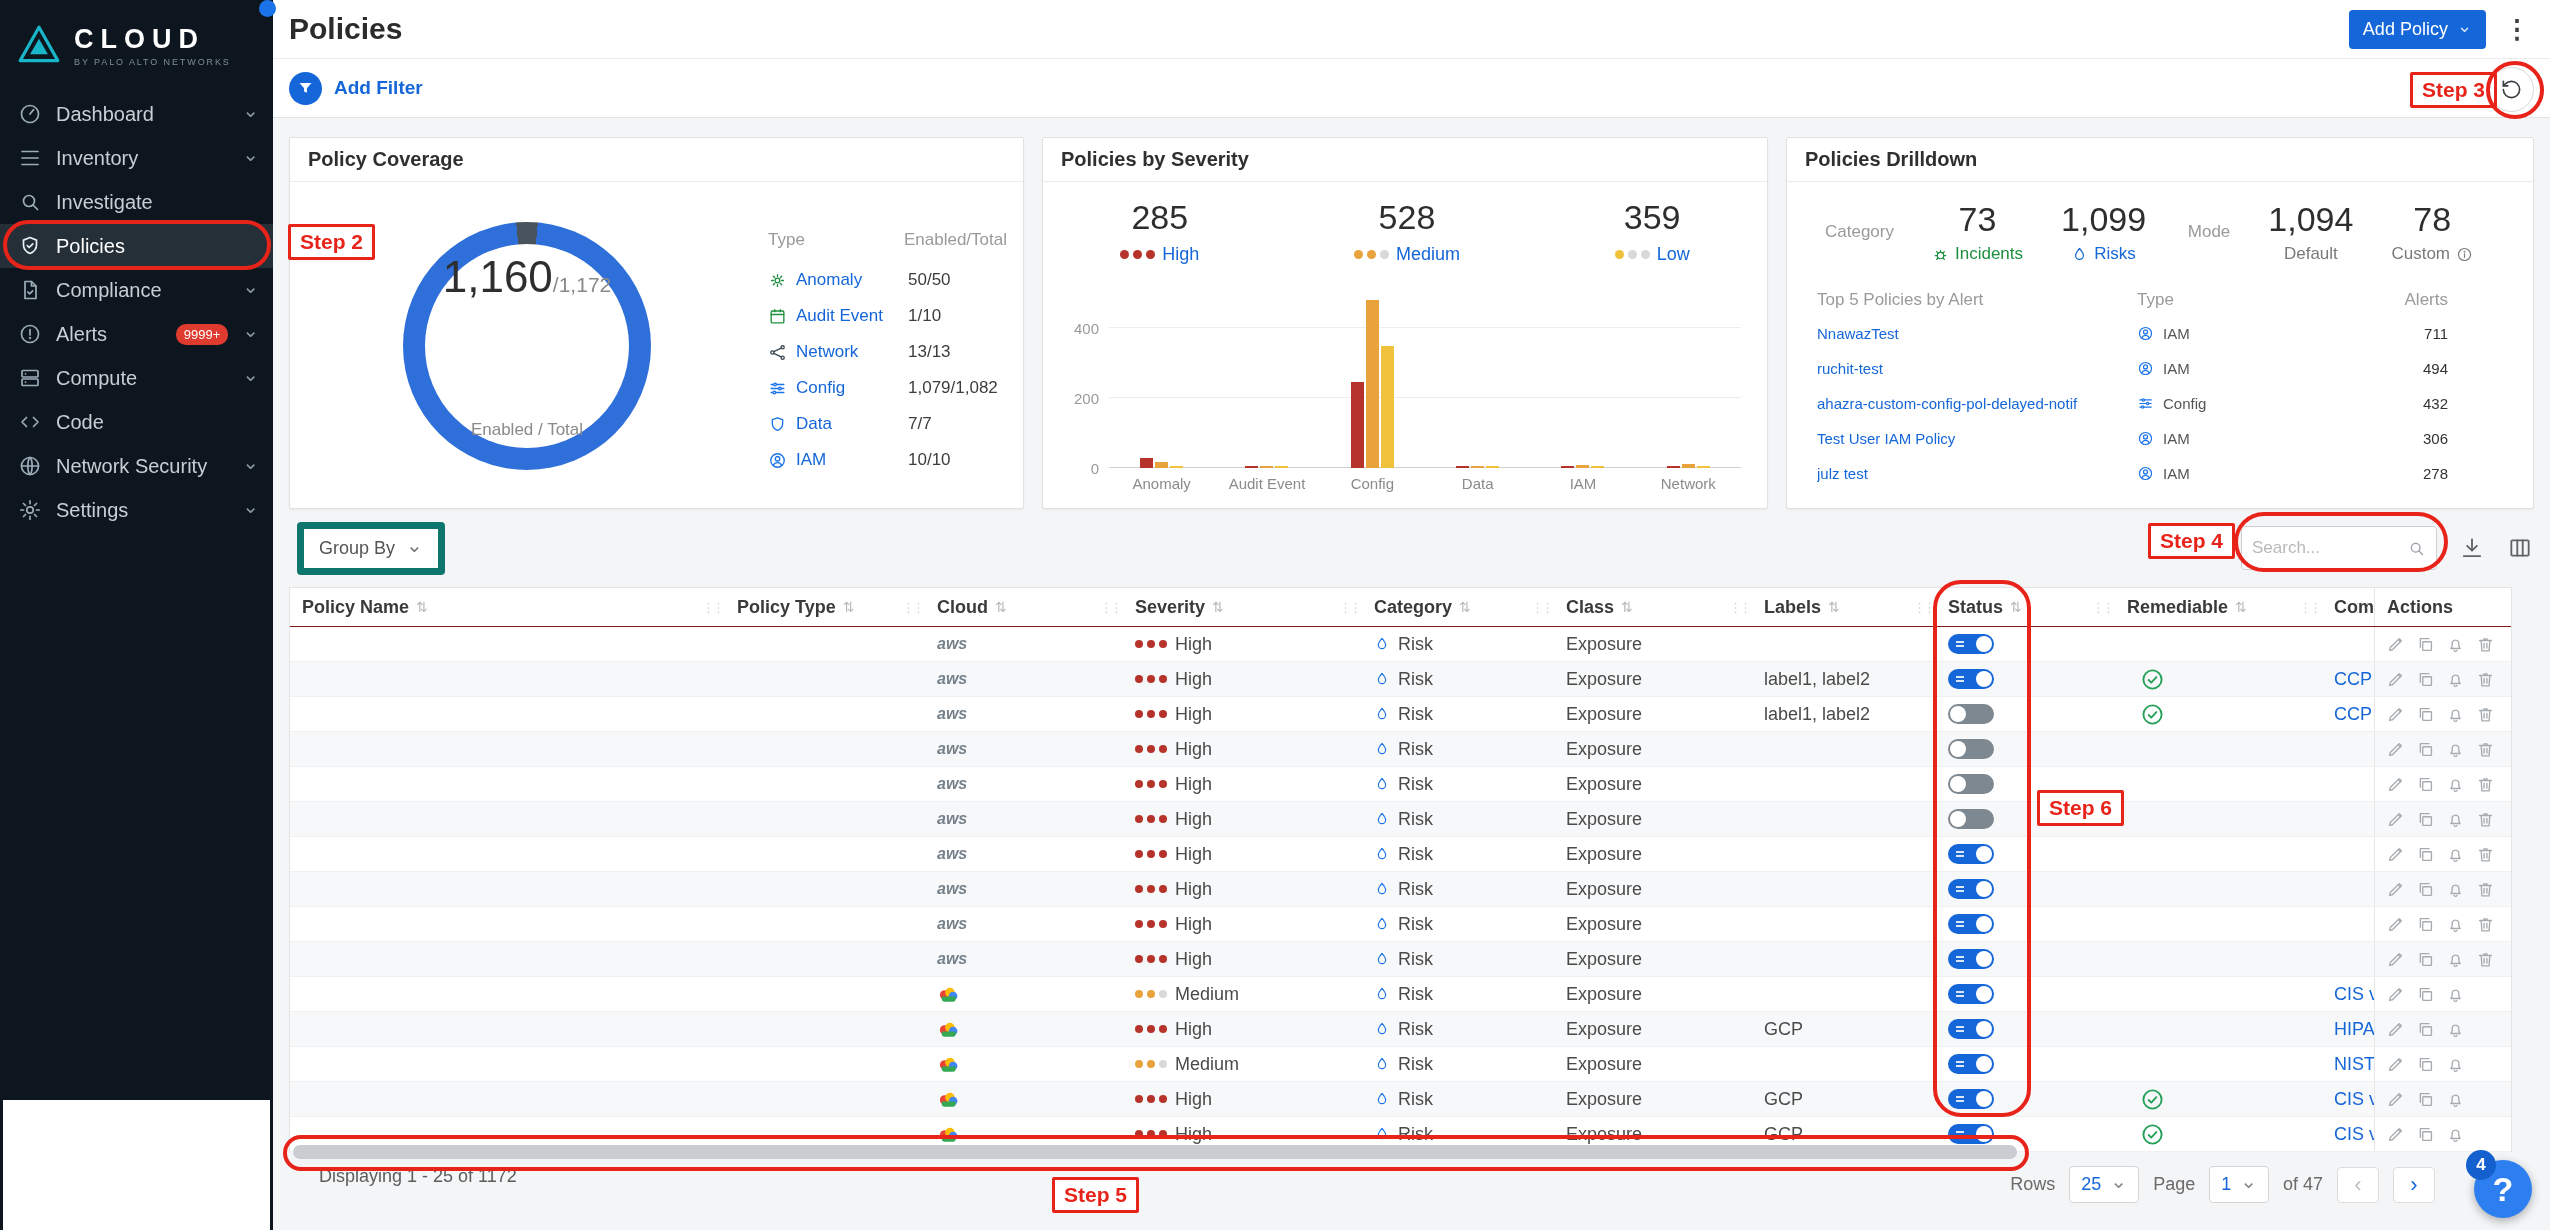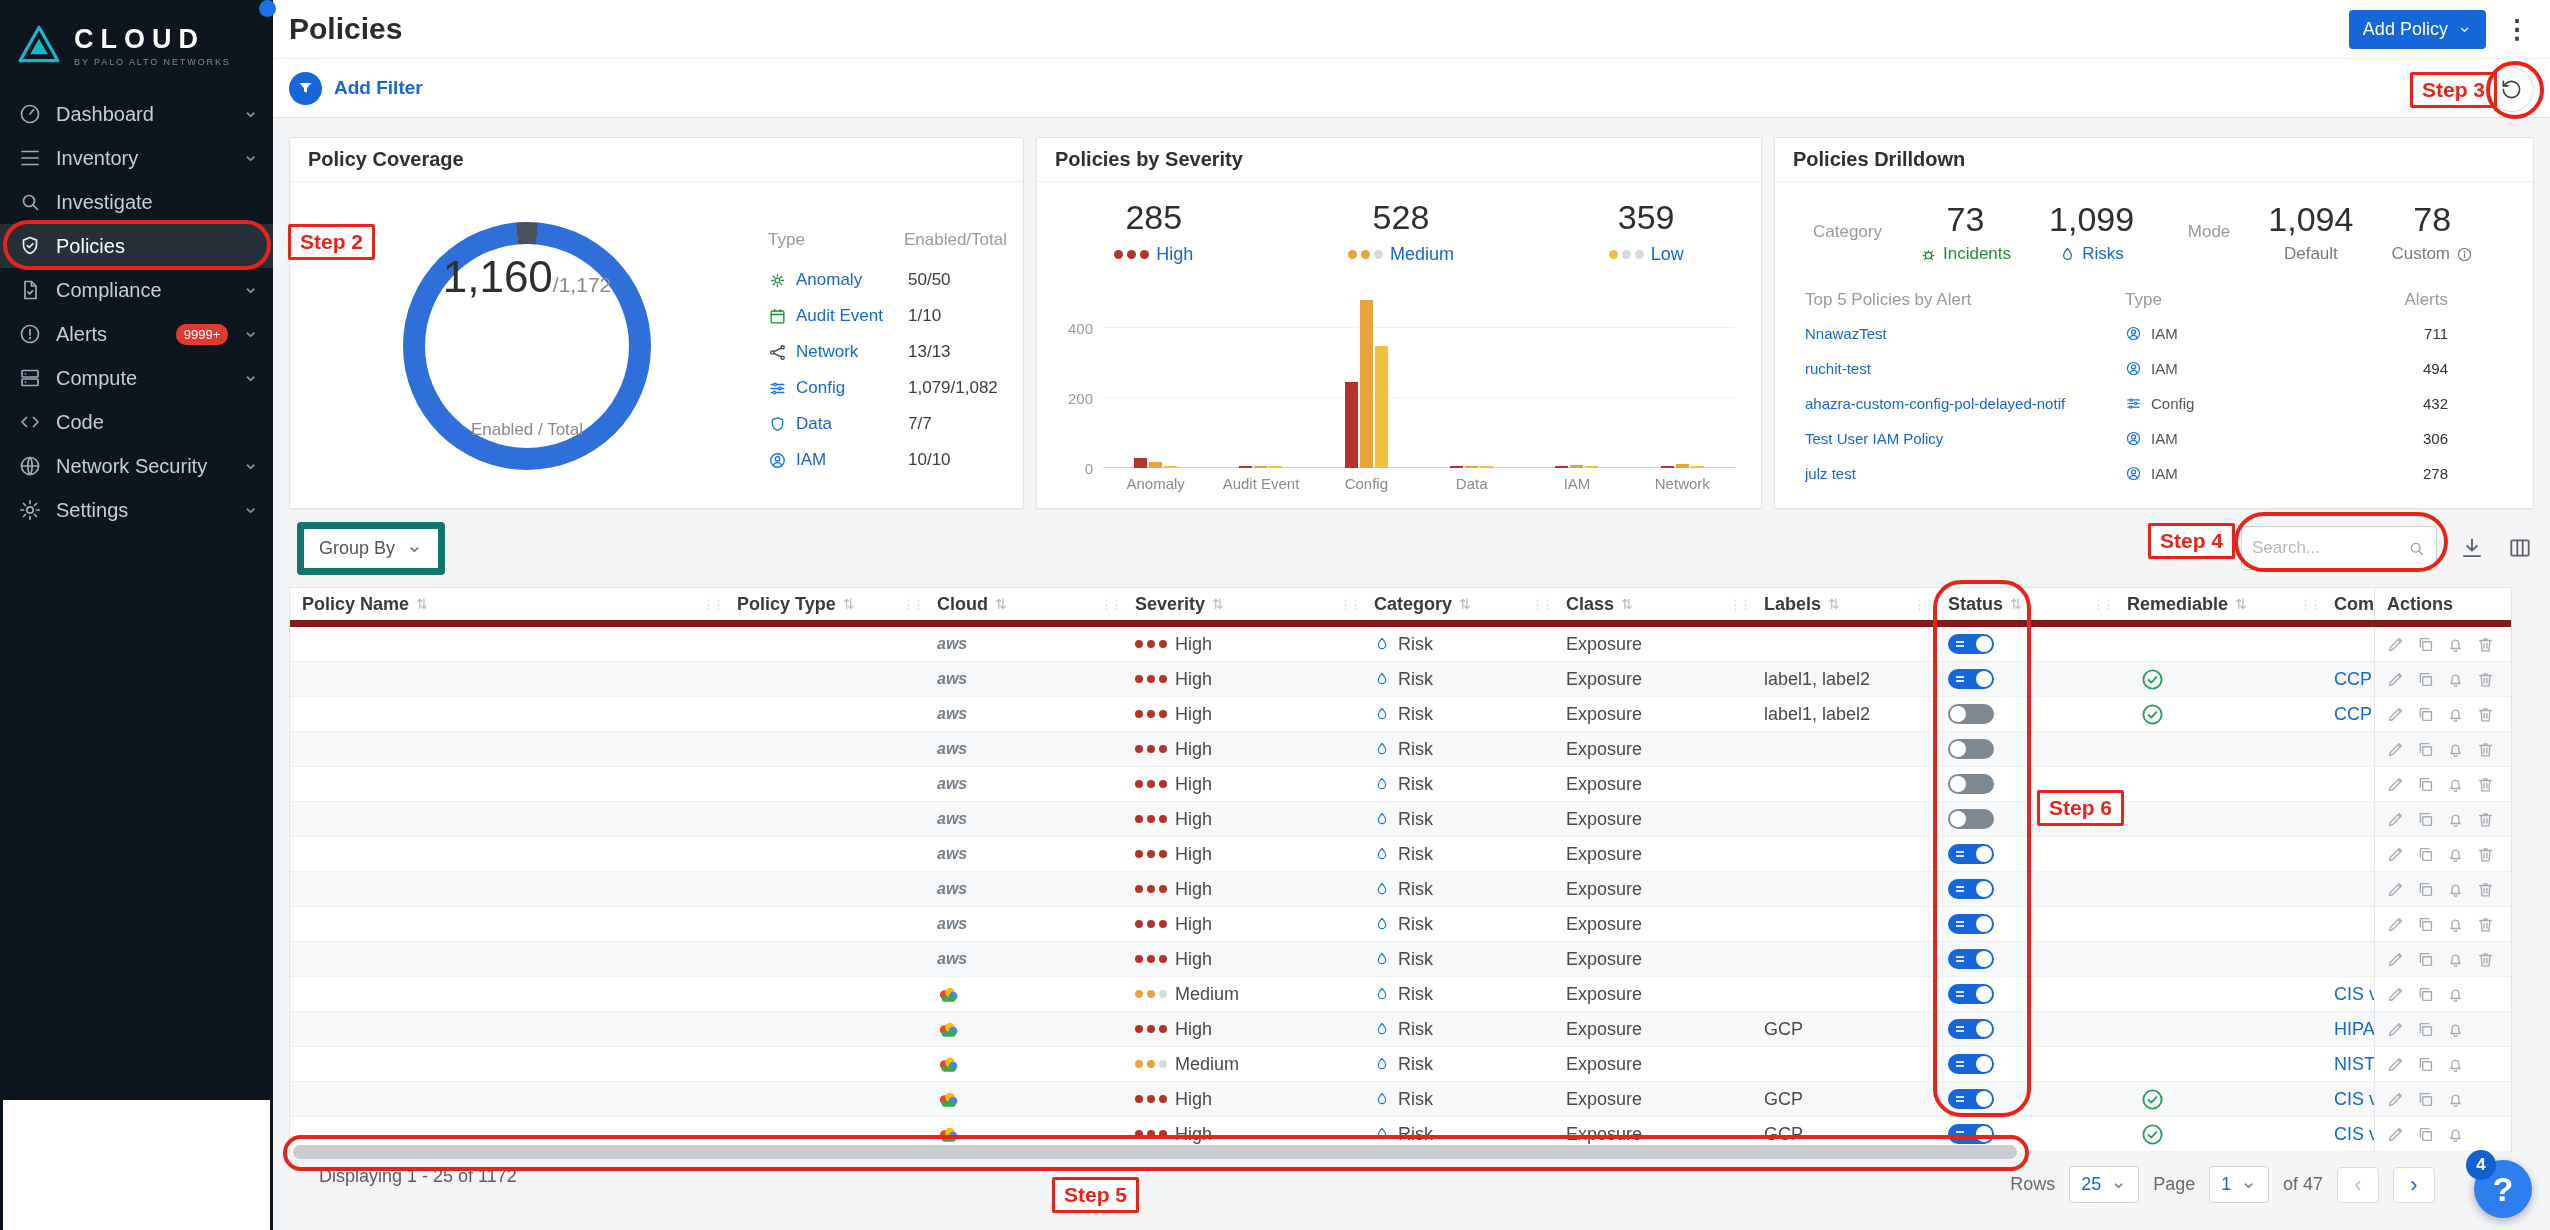--- a/index.html
+++ b/index.html
@@ -34,21 +34,21 @@
   .kebab{border:none;background:none;font-size:26px;font-weight:bold;color:#3c4043;width:34px;height:34px;cursor:pointer}
 
   .filterbar{height:60px;background:#fff;border-top:1px solid #ececec;border-bottom:1px solid #e2e2e2;display:flex;align-items:center;padding:0 16px;position:relative}
   .funnel-circle{width:33px;height:33px;border-radius:50%;background:#1566d8;color:#fff;display:flex;align-items:center;justify-content:center}
   .funnel-circle .icon{width:19px;height:19px;display:inline-flex}
   .add-filter{color:#1566d8;font-weight:bold;font-size:19px;margin-left:12px;cursor:pointer;text-decoration:none}
   .reset-btn{position:absolute;right:16px;top:8px;width:45px;height:45px;border-radius:50%;border:1px solid #d8d8d8;background:#fff;color:#3b4045;display:flex;align-items:center;justify-content:center;cursor:pointer}
   .reset-btn .icon{width:23px;height:23px;display:inline-flex}
 
   
-  .cards{display:flex;gap:12px;margin:19px 16px 16px}
+  .cards{display:flex;gap:18px;margin:19px 16px 16px}
   .card{background:#fff;border:1px solid #e2e2e2;border-radius:2px;box-shadow:0 1px 2px rgba(0,0,0,.05);height:372px;position:relative}
   #card-coverage{width:735px}
   #card-severity{width:726px}
   #card-drilldown{flex:1}
   .card-head{height:44px;display:flex;align-items:center;padding:0 18px;border-bottom:1px solid #ececec;font-size:20px;font-weight:bold;color:#2f2f2f}
 
   
   .donut-wrap{position:absolute;left:113px;top:84px;width:248px;height:248px}
   .donut{width:100%;height:100%;border-radius:50%;background:conic-gradient(from -5deg,#49535e 0deg 10deg,#2e6fd9 10deg 360deg);position:relative}
   .donut::after{content:'';position:absolute;inset:22px;background:#fff;border-radius:50%}
@@ -106,21 +106,21 @@
   .tt-right{position:absolute;right:0;display:flex;align-items:center;gap:22px}
   .searchbox{width:196px;height:44px;border:1px solid #cfcfcf;border-radius:4px;background:#fff;display:flex;align-items:center;padding:0 10px;gap:6px}
   .searchbox input{border:none;outline:none;flex:1;min-width:0;font-size:17px;color:#555;font-family:inherit;background:transparent}
   .searchbox input::placeholder{color:#b8b8b8}
   .searchbox .icon{width:19px;height:19px;color:#9aa0a6;display:inline-flex;flex:none}
   .tool-icon{width:26px;height:26px;color:#5f6368;display:inline-flex;cursor:pointer}
 
   
   .ptable{margin:16px 38px 0 16px;background:#fff;border:1px solid #e4e4e4;border-bottom:none;
     --cols:435px 200px 198px 239px 192px 198px 184px 179px 207px 52px 136px}
-  .hrow{display:grid;grid-template-columns:var(--cols);height:39px;border-bottom:7px solid #7f1d1d}
+  .hrow{display:grid;grid-template-columns:var(--cols);height:39px;border-bottom:1px solid #7f1d1d}
   .hcell{display:flex;align-items:center;gap:7px;padding:0 12px;font-size:18px;font-weight:bold;color:#3a3a3a;position:relative;white-space:nowrap;overflow:hidden}
   .sort-glyph{color:#b9b9b9;font-size:14px;font-weight:normal;cursor:pointer}
   .col-handle{position:absolute;right:3px;color:#d2d2d2;font-size:13px;letter-spacing:-3px;cursor:col-resize;font-weight:normal}
   .h-actions{border-left:1px solid #e6e6e6}
   .trow{display:grid;grid-template-columns:var(--cols);height:35px;border-bottom:1px solid #f0f0f0;align-items:stretch}
   .trow:nth-child(even){background:#f7f8f9}
   .tcell{padding:0 12px;font-size:18px;color:#4a4a4a;display:flex;align-items:center;gap:8px;overflow:hidden;white-space:nowrap}
   .c-compliance{color:#1566d8;padding-right:2px;cursor:pointer}
   .c-actions{border-left:1px solid #e6e6e6;gap:11px;padding:0 11px}
   .action-ic{width:19px;height:19px;color:#a6abb0;display:inline-flex;cursor:pointer;flex:none}

